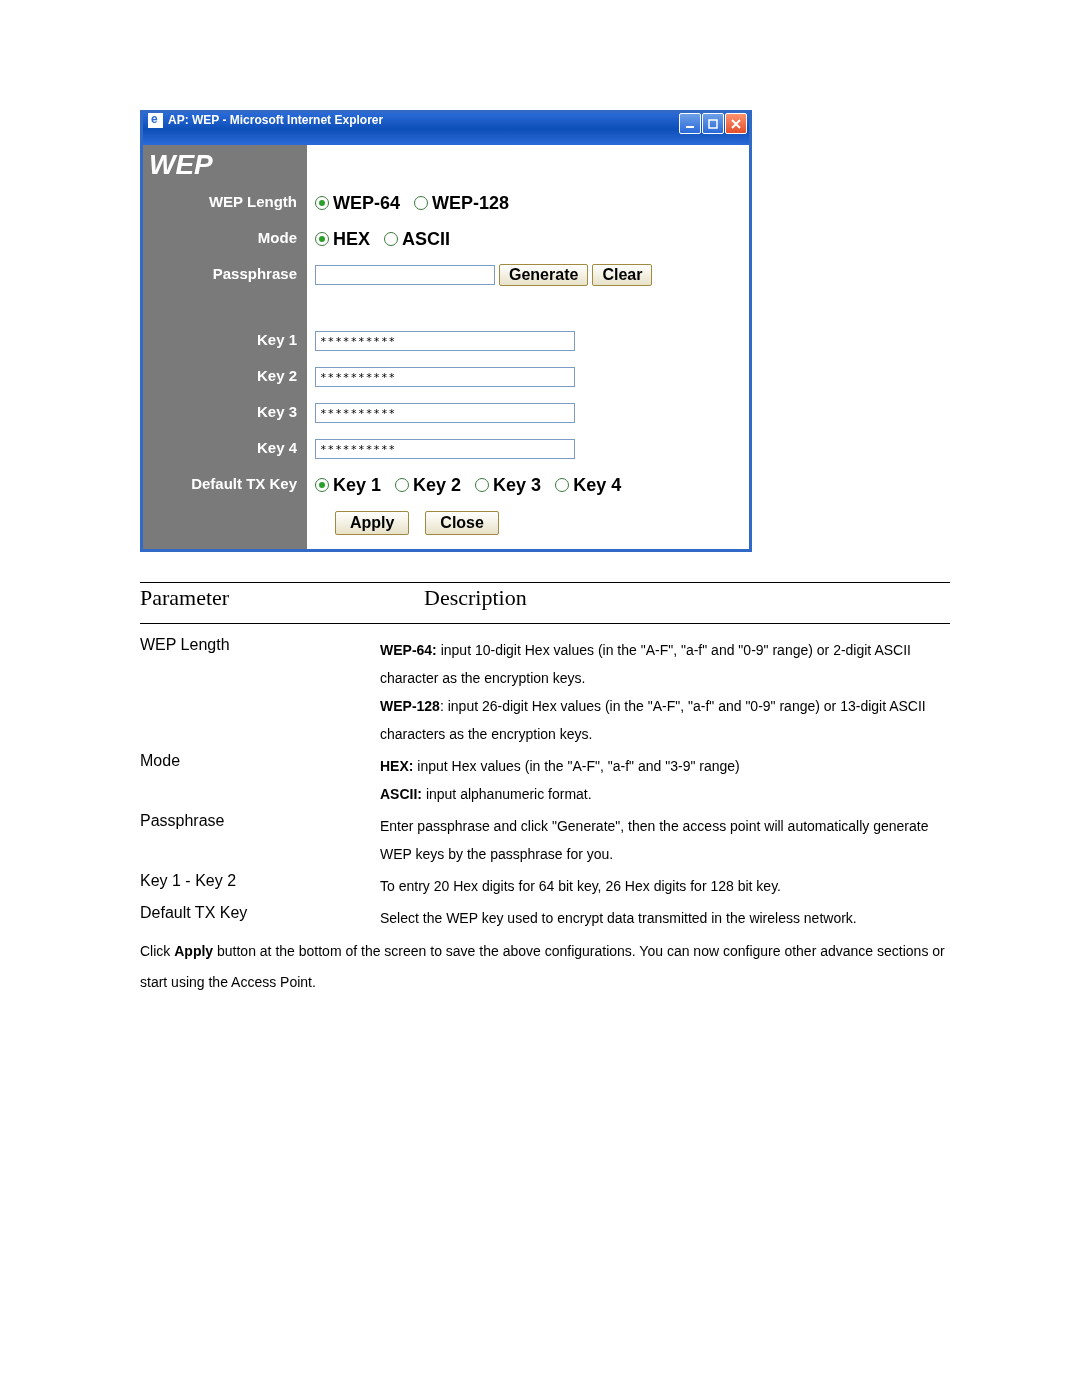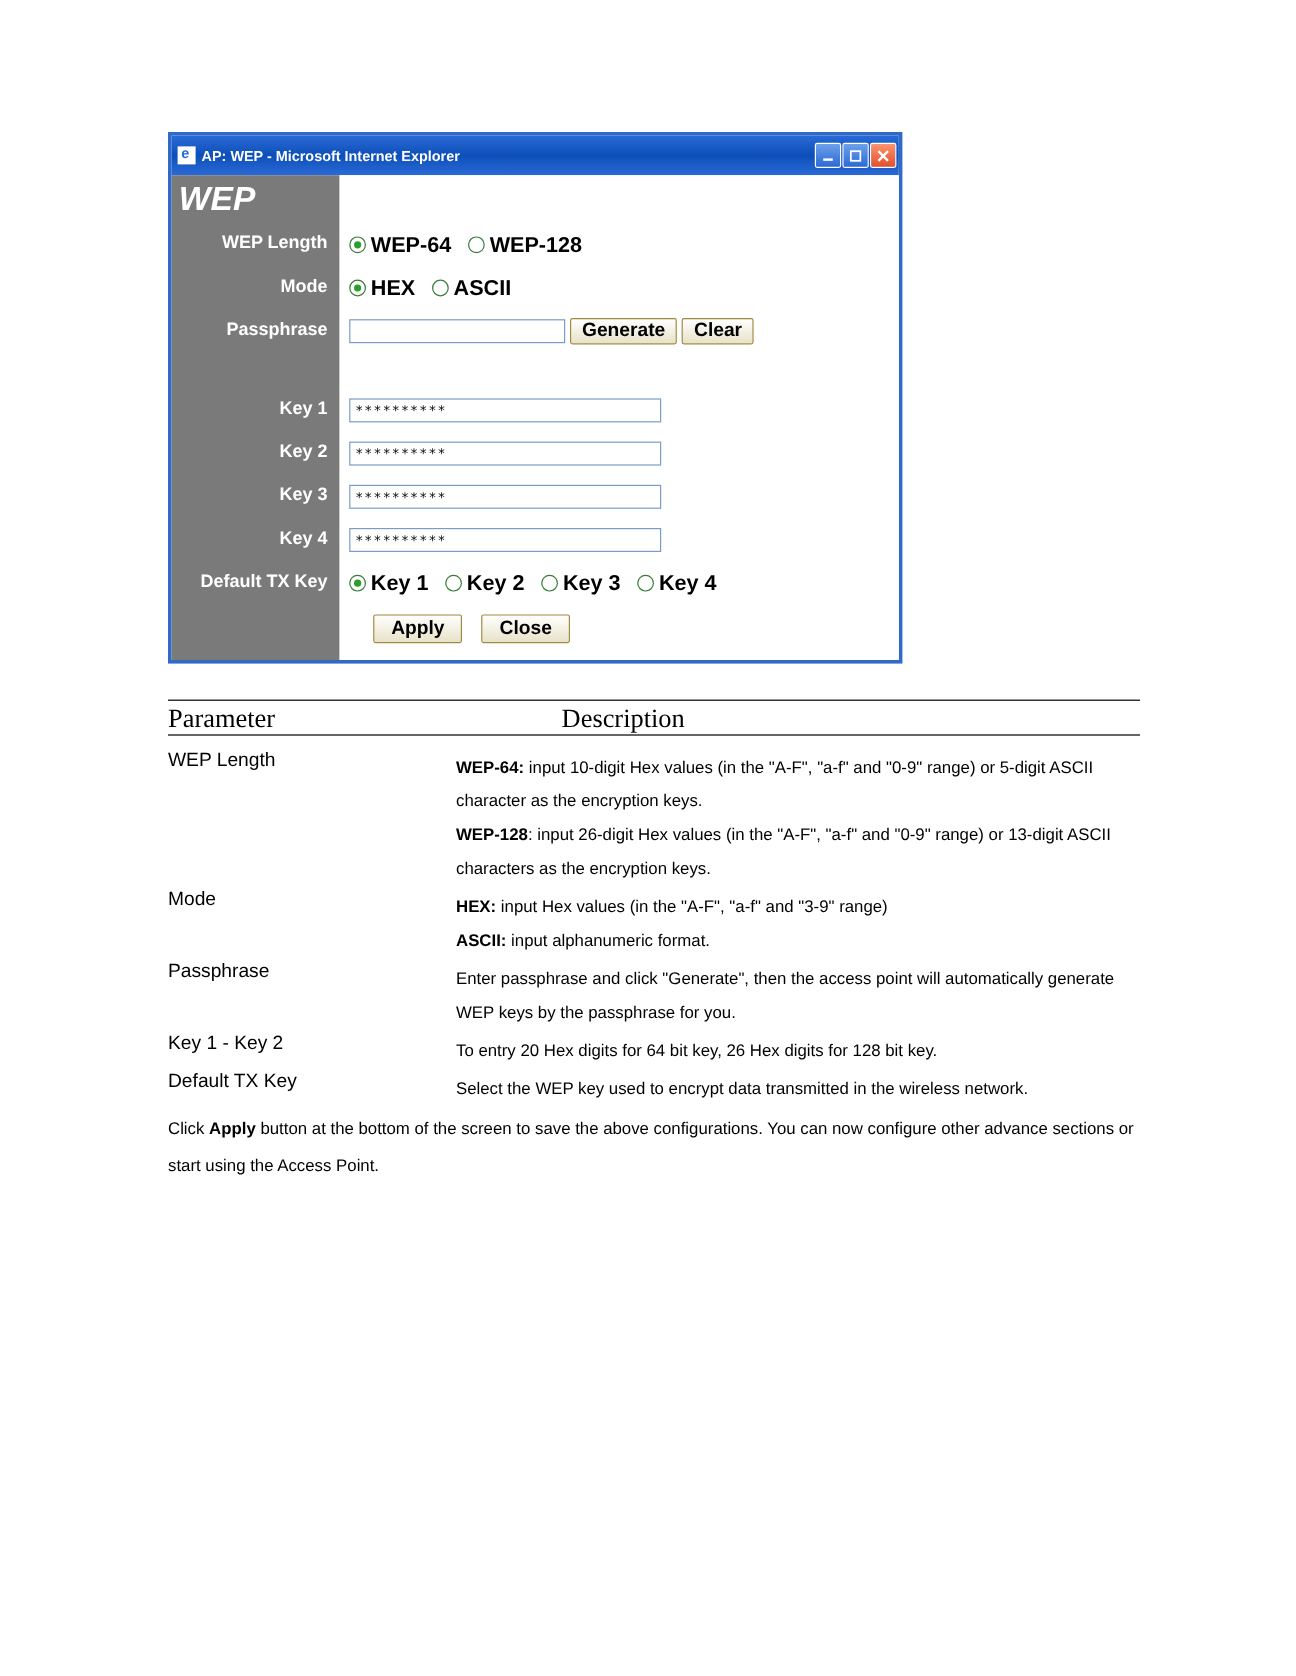--- a/index.html
+++ b/index.html
@@ -16,25 +16,25 @@
   }
 
   
   .ie-window {
     width: 606px;
     margin: 0 0 30px 0;
     border: 3px solid #3169c6;
     background: #fff;
   }
   .titlebar {
-    height: 33px;
+    height: 16px;
     background: linear-gradient(to bottom, #2a6ad8 0%, #0d4fb8 50%, #2a6ad8 100%);
     display: flex;
-    align-items: center;
-    padding: 0 2px 0 5px;
+    align-items: flex-start;
+    padding: 0 2px 16px 5px;
     color: #fff;
     font-size: 12px;
     font-weight: bold;
   }
   .titlebar .ie-icon {
     width: 15px;
     height: 15px;
     background: #fff;
     margin-right: 5px;
     display: inline-block;
@@ -67,21 +67,21 @@
     color: #fff;
   }
   .btn-close {
     background: linear-gradient(to bottom, #ff936f, #e34f2b);
     color: #fff;
   }
   .btn-min svg, .btn-max svg, .btn-close svg { width: 10px; height: 10px; }
 
   .ie-body { display: flex; }
   .labels-col {
-    width: 140px;
+    width: 164px;
     background: #7a7a7a;
     color: #fff;
     padding: 4px 0 18px 0;
   }
   .wep-title {
     font-family: Arial, sans-serif;
     font-size: 28px;
     font-weight: bold;
     font-style: italic;
     padding: 0 0 0 6px;
@@ -131,21 +131,21 @@
     padding: 1px 9px;
     margin-left: 4px;
     color: #000;
     cursor: pointer;
   }
   .apply-close { text-align: left; padding: 8px 0 0 20px; }
   .apply-close .xp-btn { padding: 2px 14px; margin: 0 12px 0 0; }
 
   
   .hr { border: none; border-top: 1px solid #000; margin: 4px 0 0 0; }
-  .hdr-row { display: flex; border-bottom: 1px solid #000; padding: 2px 0 0 0; gap: 44px; }
+  .hdr-row { display: flex; border-bottom: 1px solid #000; padding: 2px 0 12px 0; }
   .hdr-param { width: 240px; font-family: "Times New Roman", serif; font-size: 22px; }
   .hdr-desc { flex: 1; font-family: "Times New Roman", serif; font-size: 22px; margin-left: 44px; }
   .tbl { margin-top: 10px; }
   .trow { display: flex; margin-bottom: 0; }
   .pcell { width: 240px; font-size: 16px; padding: 2px 0; }
   .dcell { flex: 1; font-size: 14px; line-height: 2.0; padding: 2px 0; }
   .dcell b { font-weight: bold; }
   .foot { font-size: 14px; line-height: 2.2; margin-top: 2px; }
 </style>
 </head>
@@ -259,21 +259,21 @@
   <hr class="hr">
   <div class="hdr-row">
     <div class="hdr-param">Parameter</div>
     <div class="hdr-desc">Description</div>
   </div>
 
   <div class="tbl">
     <div class="trow">
       <div class="pcell">WEP Length</div>
       <div class="dcell">
-        <b>WEP-64:</b><span> input 10-digit Hex values (in the "A-F", "a-f" and "0-9" range) or 5-digit ASCII character as the encryption keys.</span><br>
+        <b>WEP-64:</b><span> input 10-digit Hex values (in the "A-F", "a-f" and "0-9" range) or 2-digit ASCII character as the encryption keys.</span><br>
         <b>WEP-128</b><span>: input 26-digit Hex values (in the "A-F", "a-f" and "0-9" range) or 13-digit ASCII characters as the encryption keys.</span>
       </div>
     </div>
     <div class="trow">
       <div class="pcell">Mode</div>
       <div class="dcell">
         <b>HEX:</b><span> input Hex values (in the "A-F", "a-f" and "3-9" range)</span><br>
         <b>ASCII:</b><span> input alphanumeric format.</span>
       </div>
     </div>

